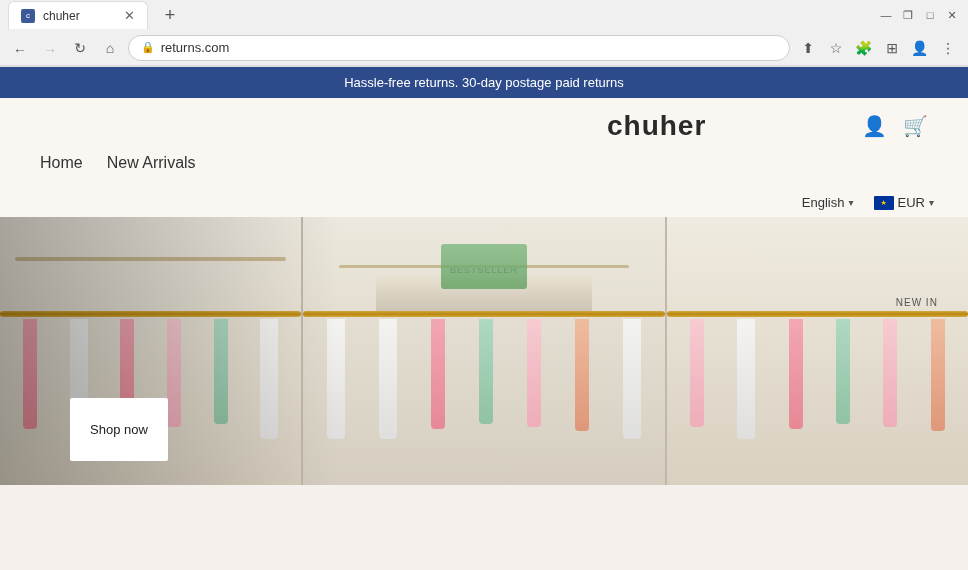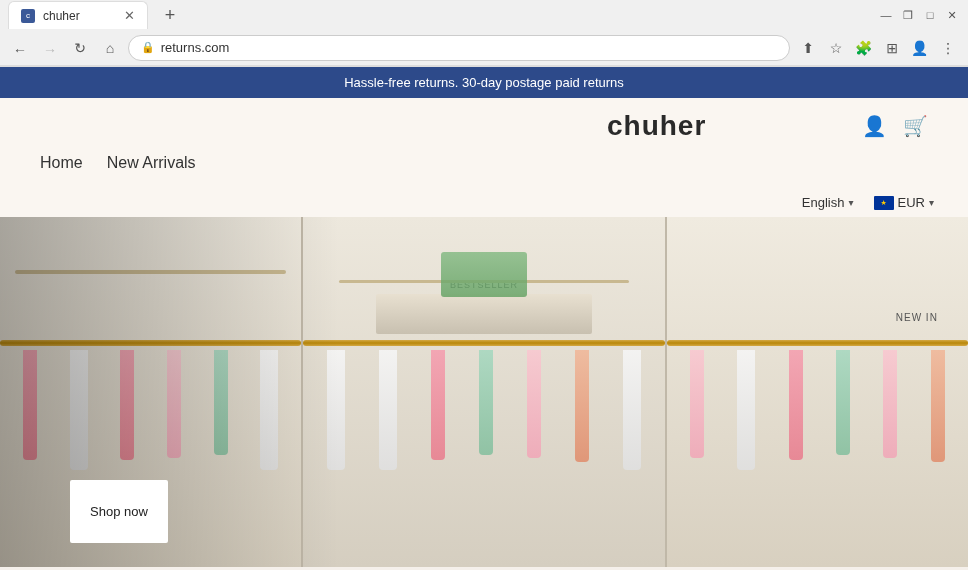--- a/index.html
+++ b/index.html
@@ -200,21 +200,21 @@
       border-radius: 4px;
     }
     .chevron {
       font-size: 10px;
       color: #555;
     }
     
     .hero {
       position: relative;
       width: 100%;
-      height: 350px;
+      height: 268px;
       overflow: hidden;
     }
     
     .rack-scene {
       position: absolute;
       top: 0; left: 0; right: 0; bottom: 0;
       display: flex;
       overflow: hidden;
     }
     .rack-left {

